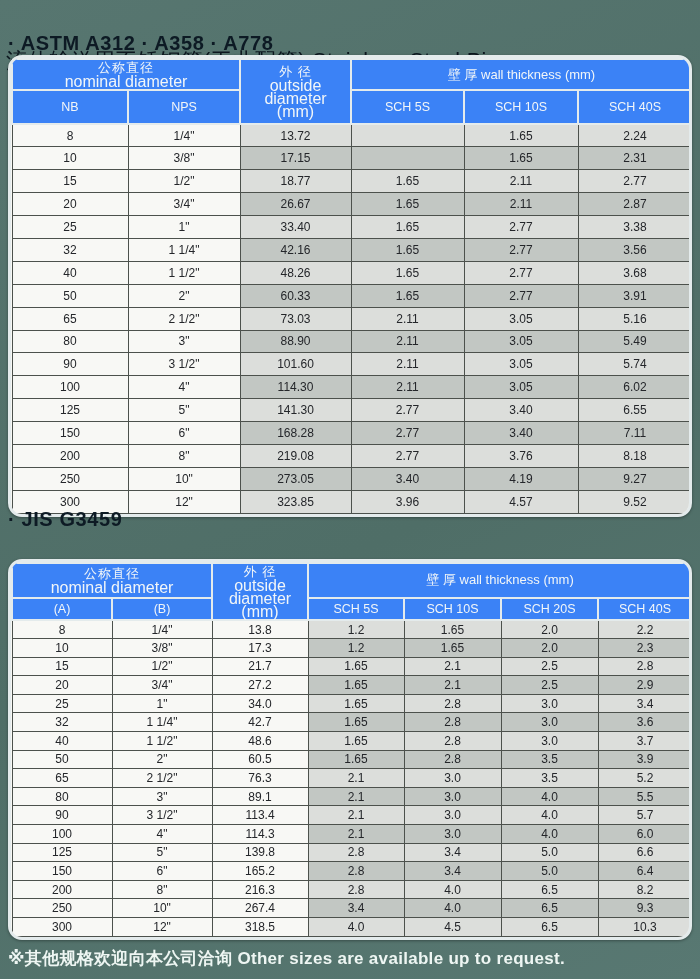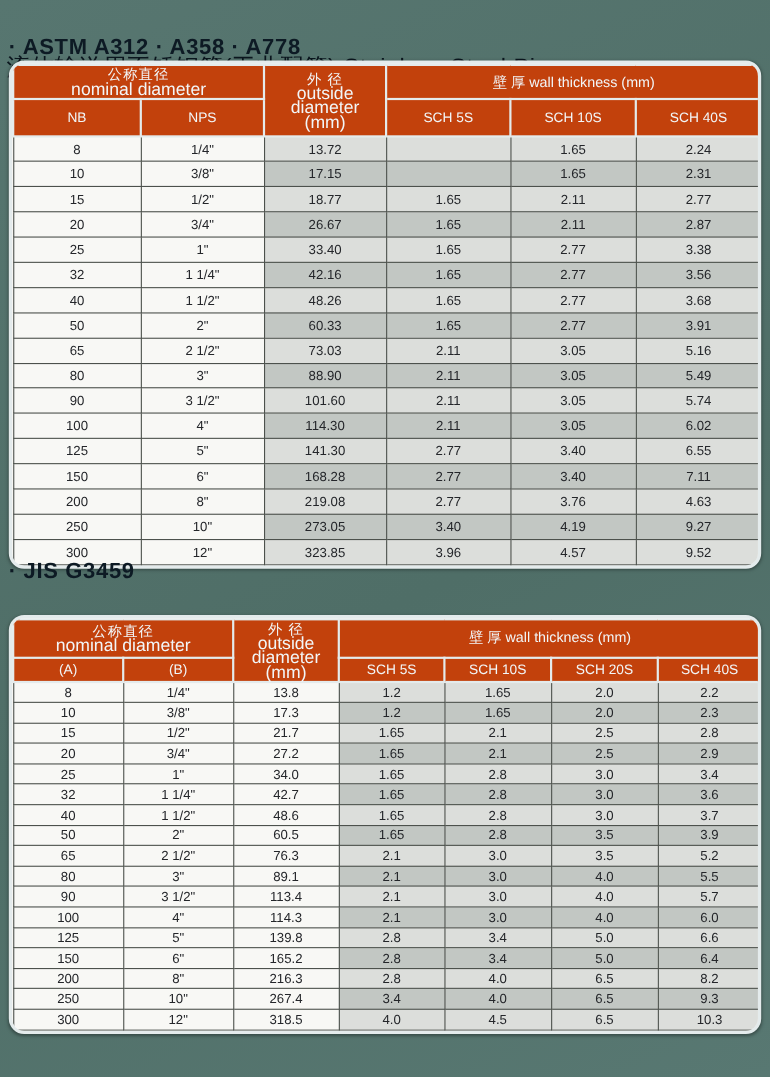--- a/index.html
+++ b/index.html
@@ -31,21 +31,21 @@
     border:3px solid #e4ebec; border-radius:14px; overflow:hidden;
     background:#f7f7f4;
     box-shadow:0 1px 3px rgba(0,0,0,0.35);
   }
   .card.t1 { top:55px; }
   .card.t2 { top:559px; }
 
   table { border-collapse:collapse; width:100%; table-layout:fixed; }
 
   thead th {
-    background:#c2410c; color:#f2f6f8; font-weight:normal;
+    background:#3b82f6; color:#f2f6f8; font-weight:normal;
     border:2px solid #e4ebec; text-align:center; vertical-align:middle;
     padding:1px 0;
   }
   .t1 thead tr.h1 th { height:30px; }
   .t1 thead tr.h2 th { height:34px; font-size:12.5px; }
   .t2 thead tr.h1 th { height:28px; }
   .t2 thead tr.h2 th { height:20px; font-size:12.5px; }
   th .zh { font-size:13px; line-height:14px; letter-spacing:1px; }
   th .en { font-size:16px; line-height:13px; }
   th.th-wall { font-size:13px;margin-top:21px; }
@@ -218,21 +218,21 @@
             <td class="shadeB">2.77</td>
             <td class="shadeB">3.40</td>
             <td class="shadeB">7.11</td>
           </tr>
           <tr>
             <td class="plain">200</td>
             <td class="plain">8"</td>
             <td class="shadeA">219.08</td>
             <td class="shadeA">2.77</td>
             <td class="shadeA">3.76</td>
-            <td class="shadeA">4.63</td>
+            <td class="shadeA">8.18</td>
           </tr>
           <tr>
             <td class="plain">250</td>
             <td class="plain">10"</td>
             <td class="shadeB">273.05</td>
             <td class="shadeB">3.40</td>
             <td class="shadeB">4.19</td>
             <td class="shadeB">9.27</td>
           </tr>
           <tr>
@@ -433,14 +433,15 @@
             <td class="plain">318.5</td>
             <td class="shadeA">4.0</td>
             <td class="shadeA">4.5</td>
             <td class="shadeA">6.5</td>
             <td class="shadeA">10.3</td>
           </tr>
         </tbody>
     </table>
   </div>
 
+  <div class="footnote">※其他规格欢迎向本公司洽询  Other sizes are available up to request.</div>
 
 </div>
 
 </body></html>

